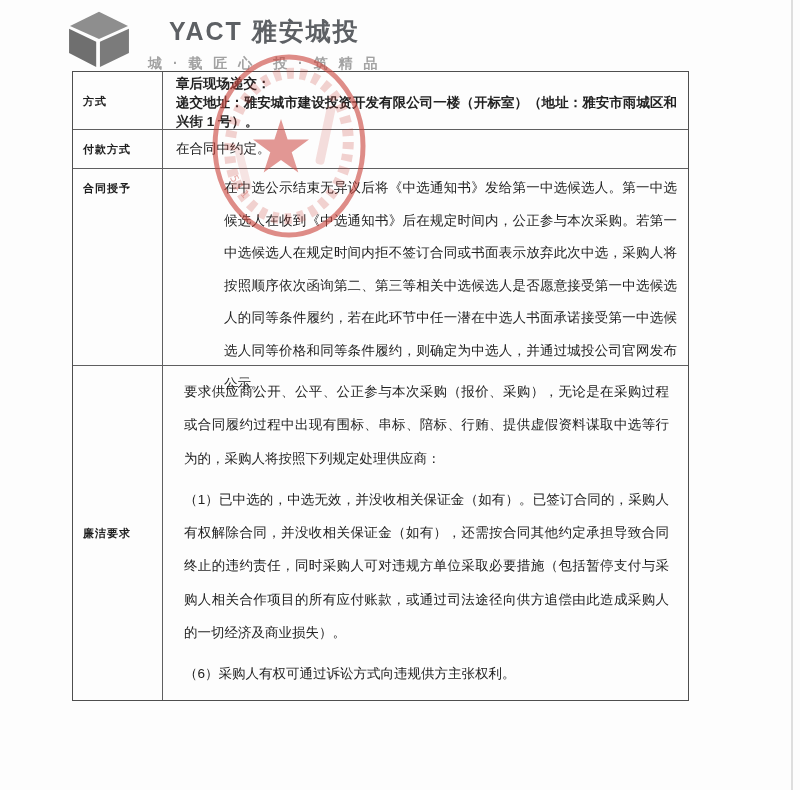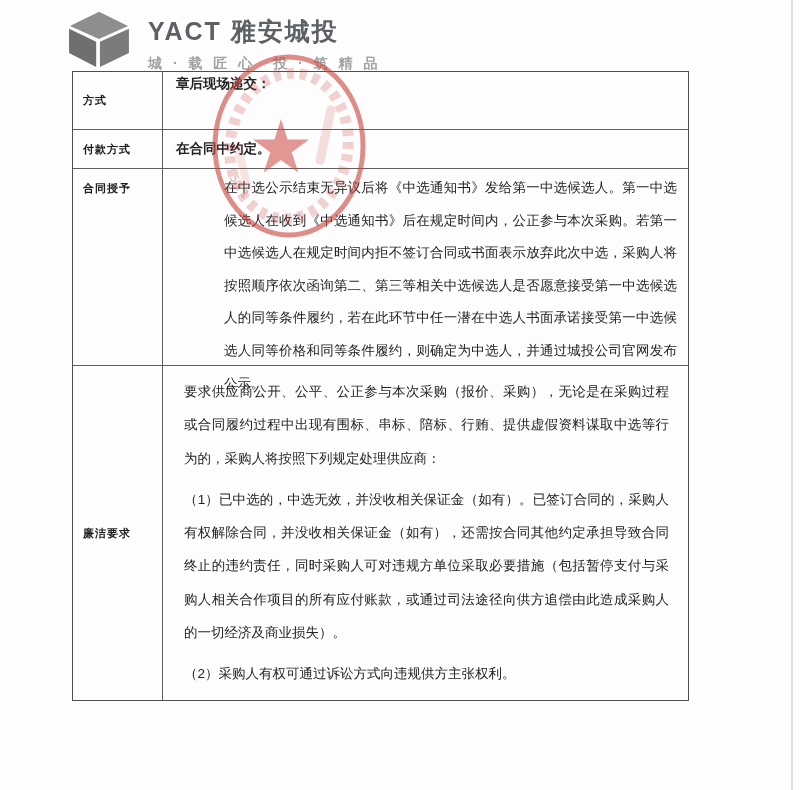--- a/index.html
+++ b/index.html
@@ -10,21 +10,21 @@
     position:relative;
     overflow:hidden;
     color:#2b2b2b;
   }
   .page{position:absolute;inset:0;background:#fdfdfd;}
   .scan-edge{position:absolute;top:0;bottom:0;left:791px;width:2px;background:#d6d6d6;opacity:.8;}
 
   
   .logo{position:absolute;left:62px;top:10px;display:flex;align-items:flex-start;gap:12px;}
   .logo-cube{width:74px;height:58px;}
-  .logo-texts{padding-top:8px;}
+  .logo-texts{padding-top:8px;text-align:center;}
   .logo-brand{
     font-size:25px;font-weight:bold;color:#5d6064;letter-spacing:2px;line-height:1.1;
   }
   .logo-tagline{
     margin-top:9px;font-size:14px;color:#a2a2a2;letter-spacing:3.5px;font-weight:bold;
   }
 
   
   .doc-table{
     position:absolute;left:72px;top:71px;width:617px;
@@ -43,21 +43,21 @@
   .tlabel.top{align-items:flex-start;padding-top:12px;}
   .tcell{
     box-sizing:border-box;
     font-size:13.5px;color:#222;
     padding:2px 11px 0 13px;
     text-align:justify;text-justify:inter-ideograph;
   }
   .row-method{height:57px;}
   .row-method .tcell{line-height:19px;font-weight:bold;}
   .row-payment{height:38px;}
-  .row-payment .tcell{display:flex;align-items:center;font-weight:bold;padding-top:0;}
+  .row-payment .tcell{display:flex;align-items:center;font-weight:normal;padding-top:0;}
   .row-award{height:196px;gap:48px;}
   .row-award .tcell{line-height:32.6px;padding-top:3px;}
   .row-integrity{height:334px;}
   .row-integrity .tcell{line-height:33.3px;padding-top:1px;}
   .tcell p{margin:8px;}
 
   
   .stamp{
     position:absolute;left:203px;top:50px;width:172px;height:192px;
     pointer-events:none;filter:blur(0.5px);
@@ -81,39 +81,40 @@
       <div class="logo-tagline">城 · 载 匠 心　投 · 筑 精 品</div>
     </div>
   </div>
 
   <div class="doc-table">
 
     <div class="trow row-method">
       <div class="tlabel">方式</div>
       <div class="tcell">
         <div>章后现场递交：</div>
+        <div>递交地址：雅安城市建设投资开发有限公司一楼（开标室）（地址：雅安市雨城区和兴街 1 号）。</div>
       </div>
     </div>
 
     <div class="trow row-payment">
       <div class="tlabel">付款方式</div>
       <div class="tcell">在合同中约定。</div>
     </div>
 
     <div class="trow row-award">
       <div class="tlabel top">合同授予</div>
       <div class="tcell">在中选公示结束无异议后将《中选通知书》发给第一中选候选人。第一中选候选人在收到《中选通知书》后在规定时间内，公正参与本次采购。若第一中选候选人在规定时间内拒不签订合同或书面表示放弃此次中选，采购人将按照顺序依次函询第二、第三等相关中选候选人是否愿意接受第一中选候选人的同等条件履约，若在此环节中任一潜在中选人书面承诺接受第一中选候选人同等价格和同等条件履约，则确定为中选人，并通过城投公司官网发布公示。</div>
     </div>
 
     <div class="trow row-integrity">
       <div class="tlabel">廉洁要求</div>
       <div class="tcell">
         <p>要求供应商公开、公平、公正参与本次采购（报价、采购），无论是在采购过程或合同履约过程中出现有围标、串标、陪标、行贿、提供虚假资料谋取中选等行为的，采购人将按照下列规定处理供应商：</p>
         <p>（1）已中选的，中选无效，并没收相关保证金（如有）。已签订合同的，采购人有权解除合同，并没收相关保证金（如有），还需按合同其他约定承担导致合同终止的违约责任，同时采购人可对违规方单位采取必要措施（包括暂停支付与采购人相关合作项目的所有应付账款，或通过司法途径向供方追偿由此造成采购人的一切经济及商业损失）。</p>
-        <p>（2）采购人有权可通过诉讼方式向违规供方主张权利。</p>
+        <p>（6）采购人有权可通过诉讼方式向违规供方主张权利。</p>
       </div>
     </div>
 
   </div>
 
   <svg class="stamp" viewBox="0 0 172 192">
     <g opacity="0.62">
 
       <ellipse cx="86" cy="96" rx="74" ry="89" fill="none" stroke="#cc4740" stroke-width="5"></ellipse>
 

